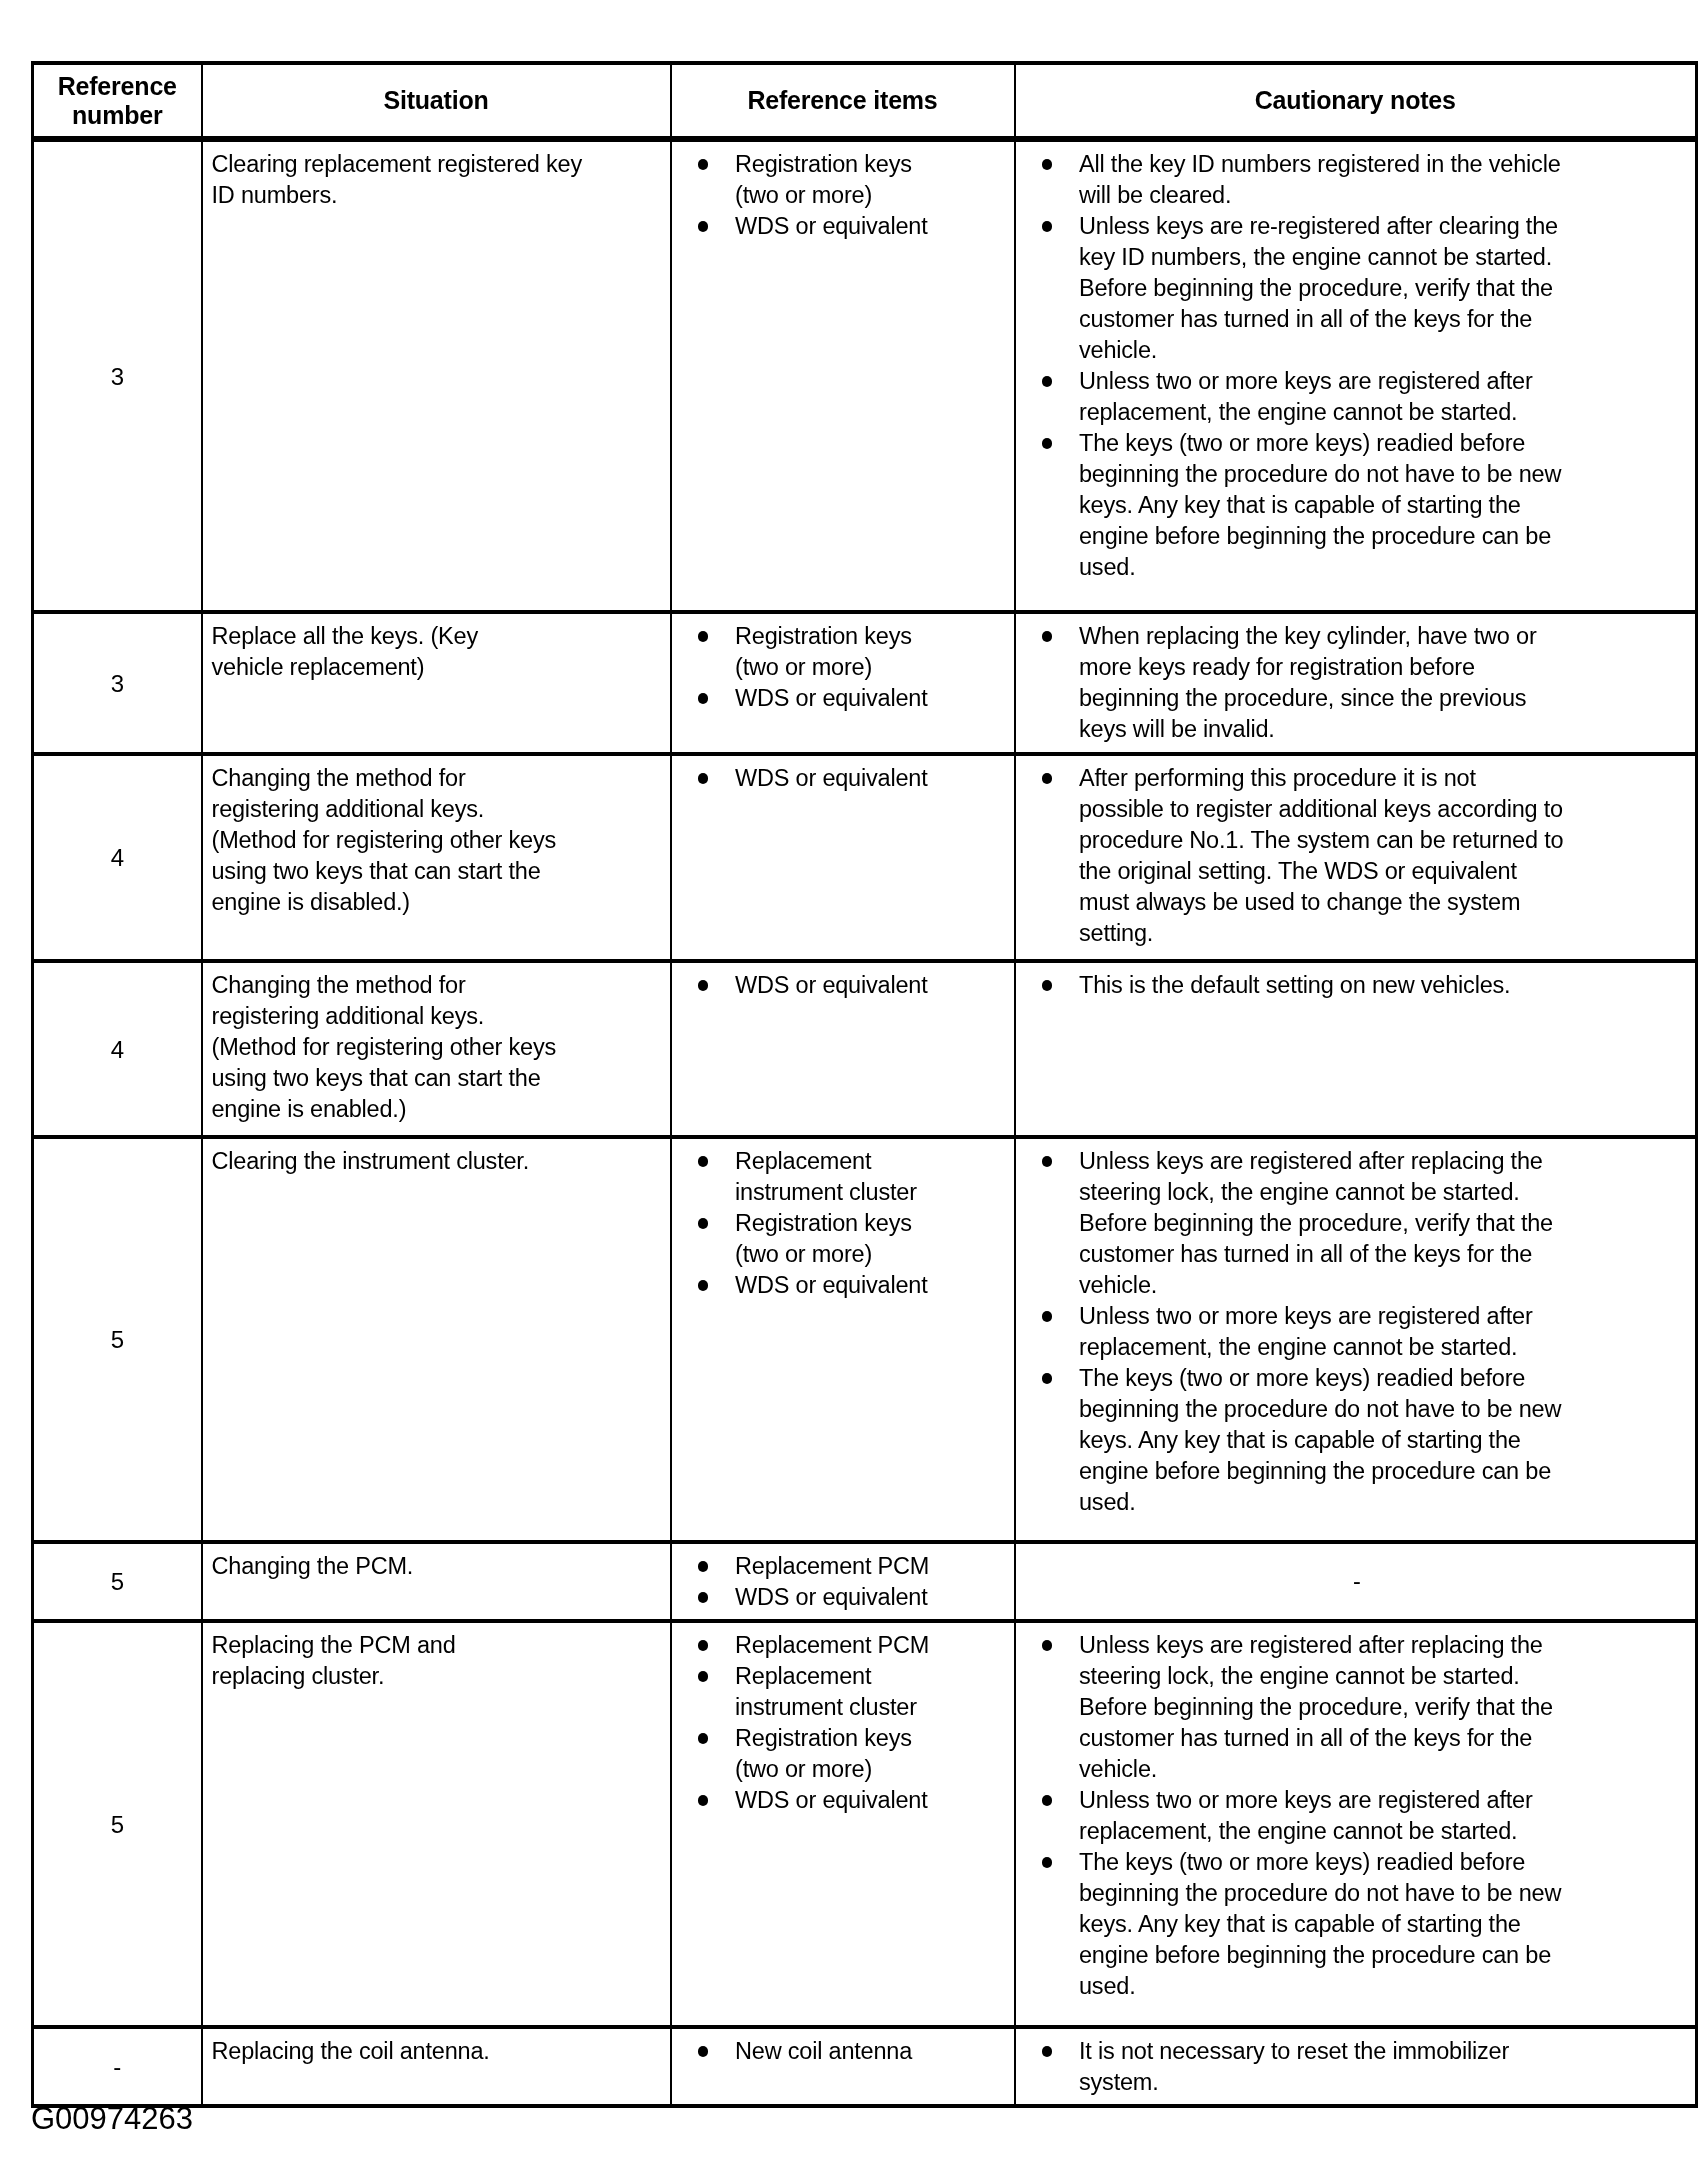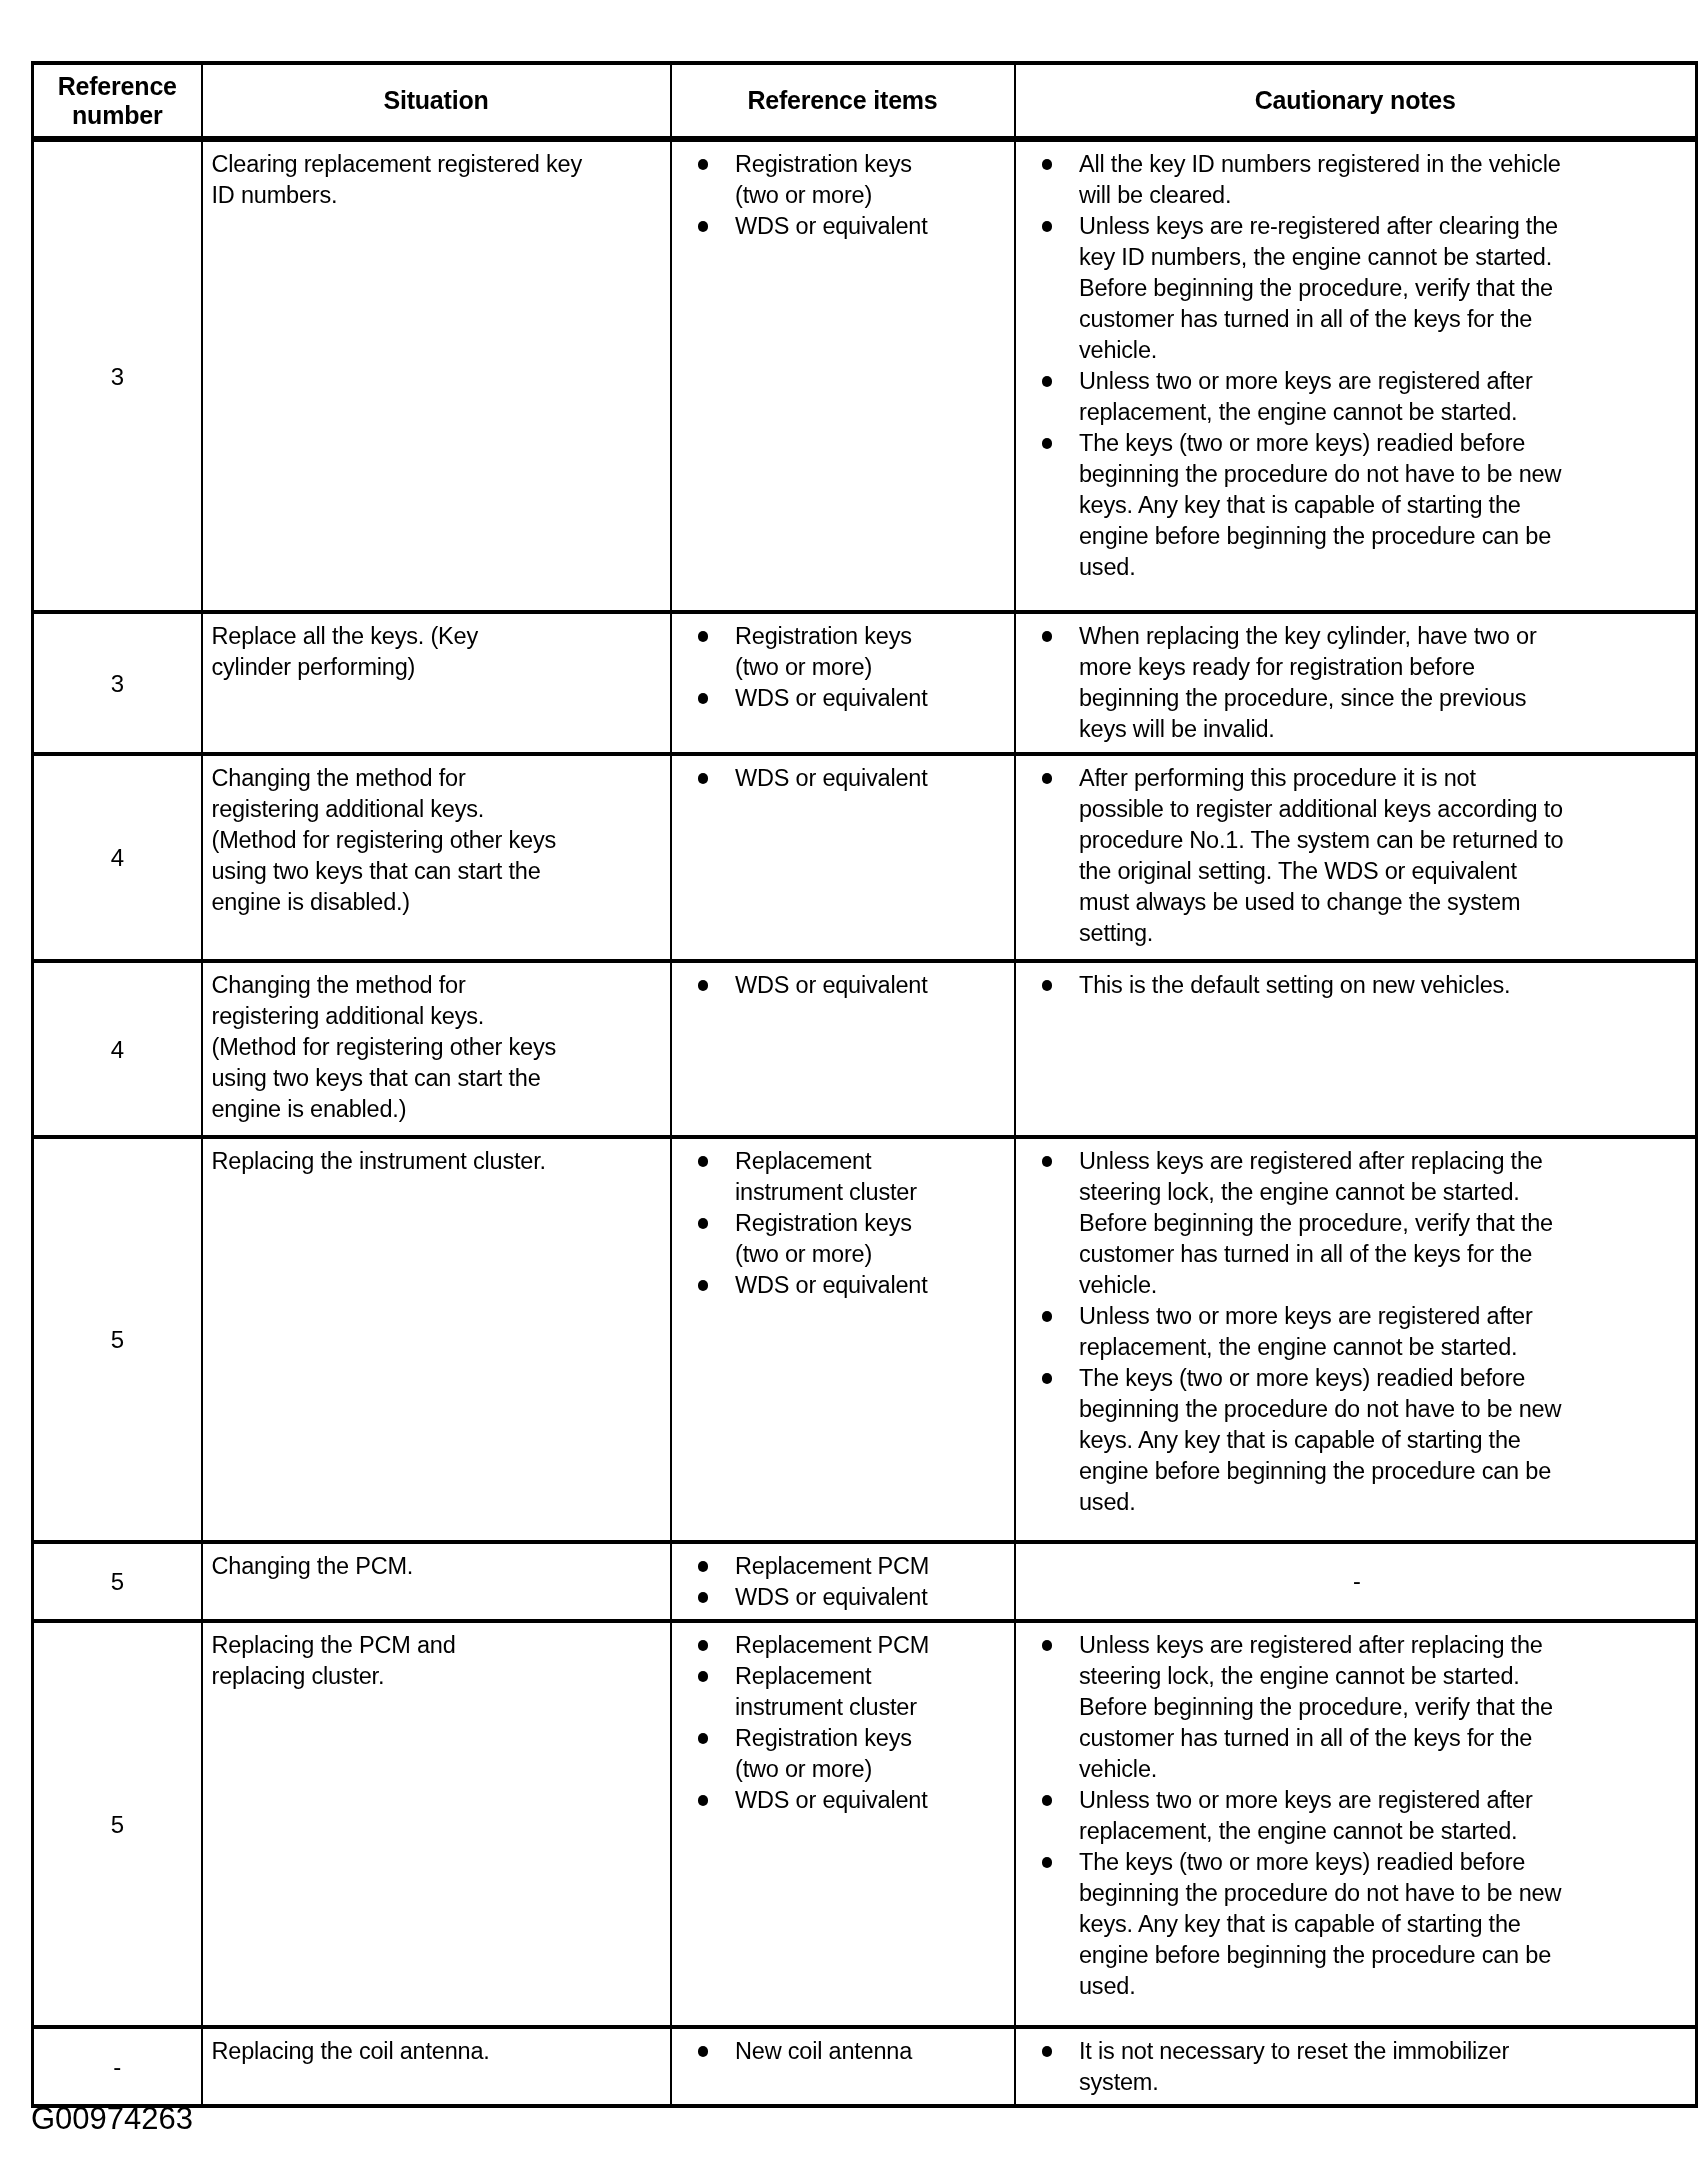--- a/index.html
+++ b/index.html
@@ -150,21 +150,21 @@
 beginning the procedure do not have to be new
 keys. Any key that is capable of starting the
 engine before beginning the procedure can be
 used.</li>
             </ul>
           </td>
         </tr>
         <tr>
           <td class="ref">3</td>
           <td class="sit">Replace all the keys. (Key
-cylinder performing)</td>
+vehicle replacement)</td>
           <td class="req">
             <ul class="blist">
               <li><span class="bullet"></span>Registration keys
 (two or more)</li>
               <li><span class="bullet"></span>WDS or equivalent</li>
             </ul>
           </td>
           <td class="notes">
             <ul class="blist">
               <li><span class="bullet"></span>When replacing the key cylinder, have two or
@@ -210,21 +210,21 @@
             </ul>
           </td>
           <td class="notes">
             <ul class="blist">
               <li><span class="bullet"></span>This is the default setting on new vehicles.</li>
             </ul>
           </td>
         </tr>
         <tr>
           <td class="ref">5</td>
-          <td class="sit">Replacing the instrument cluster.</td>
+          <td class="sit">Clearing the instrument cluster.</td>
           <td class="req">
             <ul class="blist">
               <li><span class="bullet"></span>Replacement
 instrument cluster</li>
               <li><span class="bullet"></span>Registration keys
 (two or more)</li>
               <li><span class="bullet"></span>WDS or equivalent</li>
             </ul>
           </td>
           <td class="notes">

